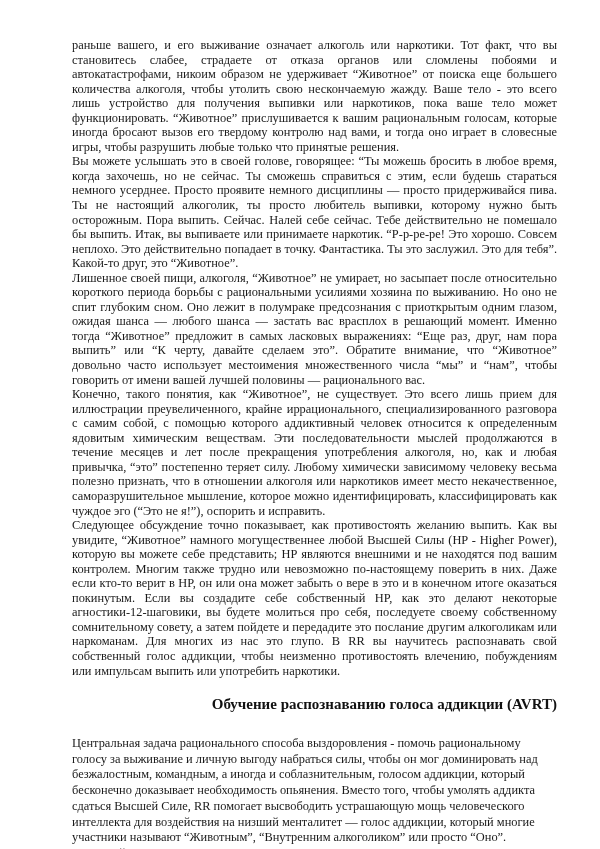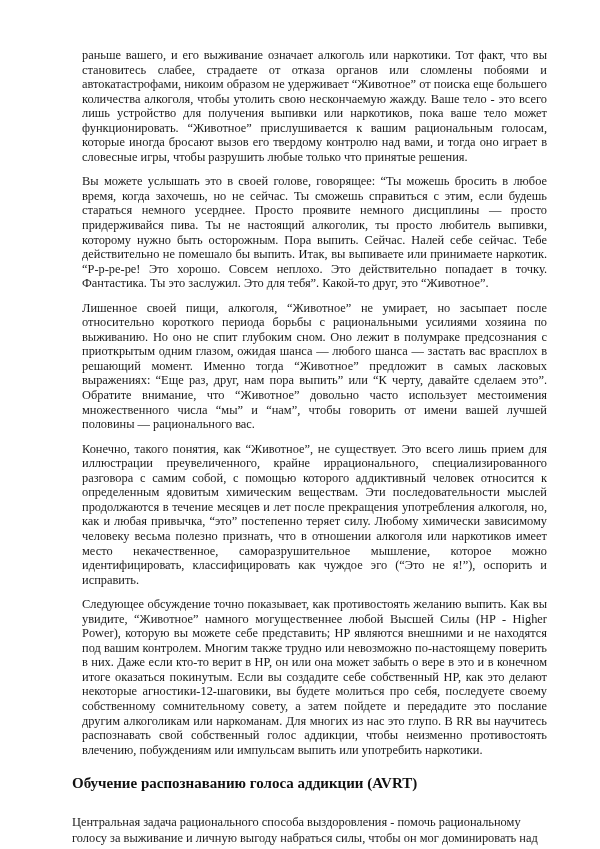--- a/index.html
+++ b/index.html
@@ -1,24 +1,24 @@
 <!DOCTYPE html>
 <html><head>
 <meta charset="utf-8">
 <style>
   html, body { margin: 0; padding: 0; background: #ffffff; }
   body { width: 600px; height: 849px; overflow: hidden; position: relative; }
   .page {
     position: absolute; left: 72px; top: 38px; width: 485px;
     font-family: "Liberation Serif", serif; font-size: 12.4px; line-height: 14.55px; color: #1a1a1a;
   }
-  .para { margin: 10px; text-align: justify; }
+  .para { margin: 0; text-align: justify; }
   .heading {
     font-family: "Liberation Serif", serif; font-weight: bold; font-size: 15px;
-    text-align: left; margin: 17px 0 23px 0; line-height: 18px; color: #111;
+    text-align: right; margin: 17px 0 23px 0; line-height: 18px; color: #111;
   }
   .para-left { margin: 0; text-align: left; line-height: 15.7px; }
 </style>
 </head>
 <body>
 
 <div class="page">
   <p class="para">раньше вашего, и его выживание означает алкоголь или наркотики. Тот факт, что вы становитесь слабее, страдаете от отказа органов или сломлены побоями и автокатастрофами, никоим образом не удерживает “Животное” от поиска еще большего количества алкоголя, чтобы утолить свою нескончаемую жажду. Ваше тело - это всего лишь устройство для получения выпивки или наркотиков, пока ваше тело может функционировать. “Животное” прислушивается к вашим рациональным голосам, которые иногда бросают вызов его твердому контролю над вами, и тогда оно играет в словесные игры, чтобы разрушить любые только что принятые решения.</p>
   <p class="para">Вы можете услышать это в своей голове, говорящее: “Ты можешь бросить в любое время, когда захочешь, но не сейчас. Ты сможешь справиться с этим, если будешь стараться немного усерднее. Просто проявите немного дисциплины — просто придерживайся пива. Ты не настоящий алкоголик, ты просто любитель выпивки, которому нужно быть осторожным. Пора выпить. Сейчас. Налей себе сейчас. Тебе действительно не помешало бы выпить. Итак, вы выпиваете или принимаете наркотик. “Р-р-ре-ре! Это хорошо. Совсем неплохо. Это действительно попадает в точку. Фантастика. Ты это заслужил. Это для тебя”. Какой-то друг, это “Животное”.</p>
   <p class="para">Лишенное своей пищи, алкоголя, “Животное” не умирает, но засыпает после относительно короткого периода борьбы с рациональными усилиями хозяина по выживанию. Но оно не спит глубоким сном. Оно лежит в полумраке предсознания с приоткрытым одним глазом, ожидая шанса — любого шанса — застать вас врасплох в решающий момент. Именно тогда “Животное” предложит в самых ласковых выражениях: “Еще раз, друг, нам пора выпить” или “К черту, давайте сделаем это”. Обратите внимание, что “Животное” довольно часто использует местоимения множественного числа “мы” и “нам”, чтобы говорить от имени вашей лучшей половины — рационального вас.</p>

